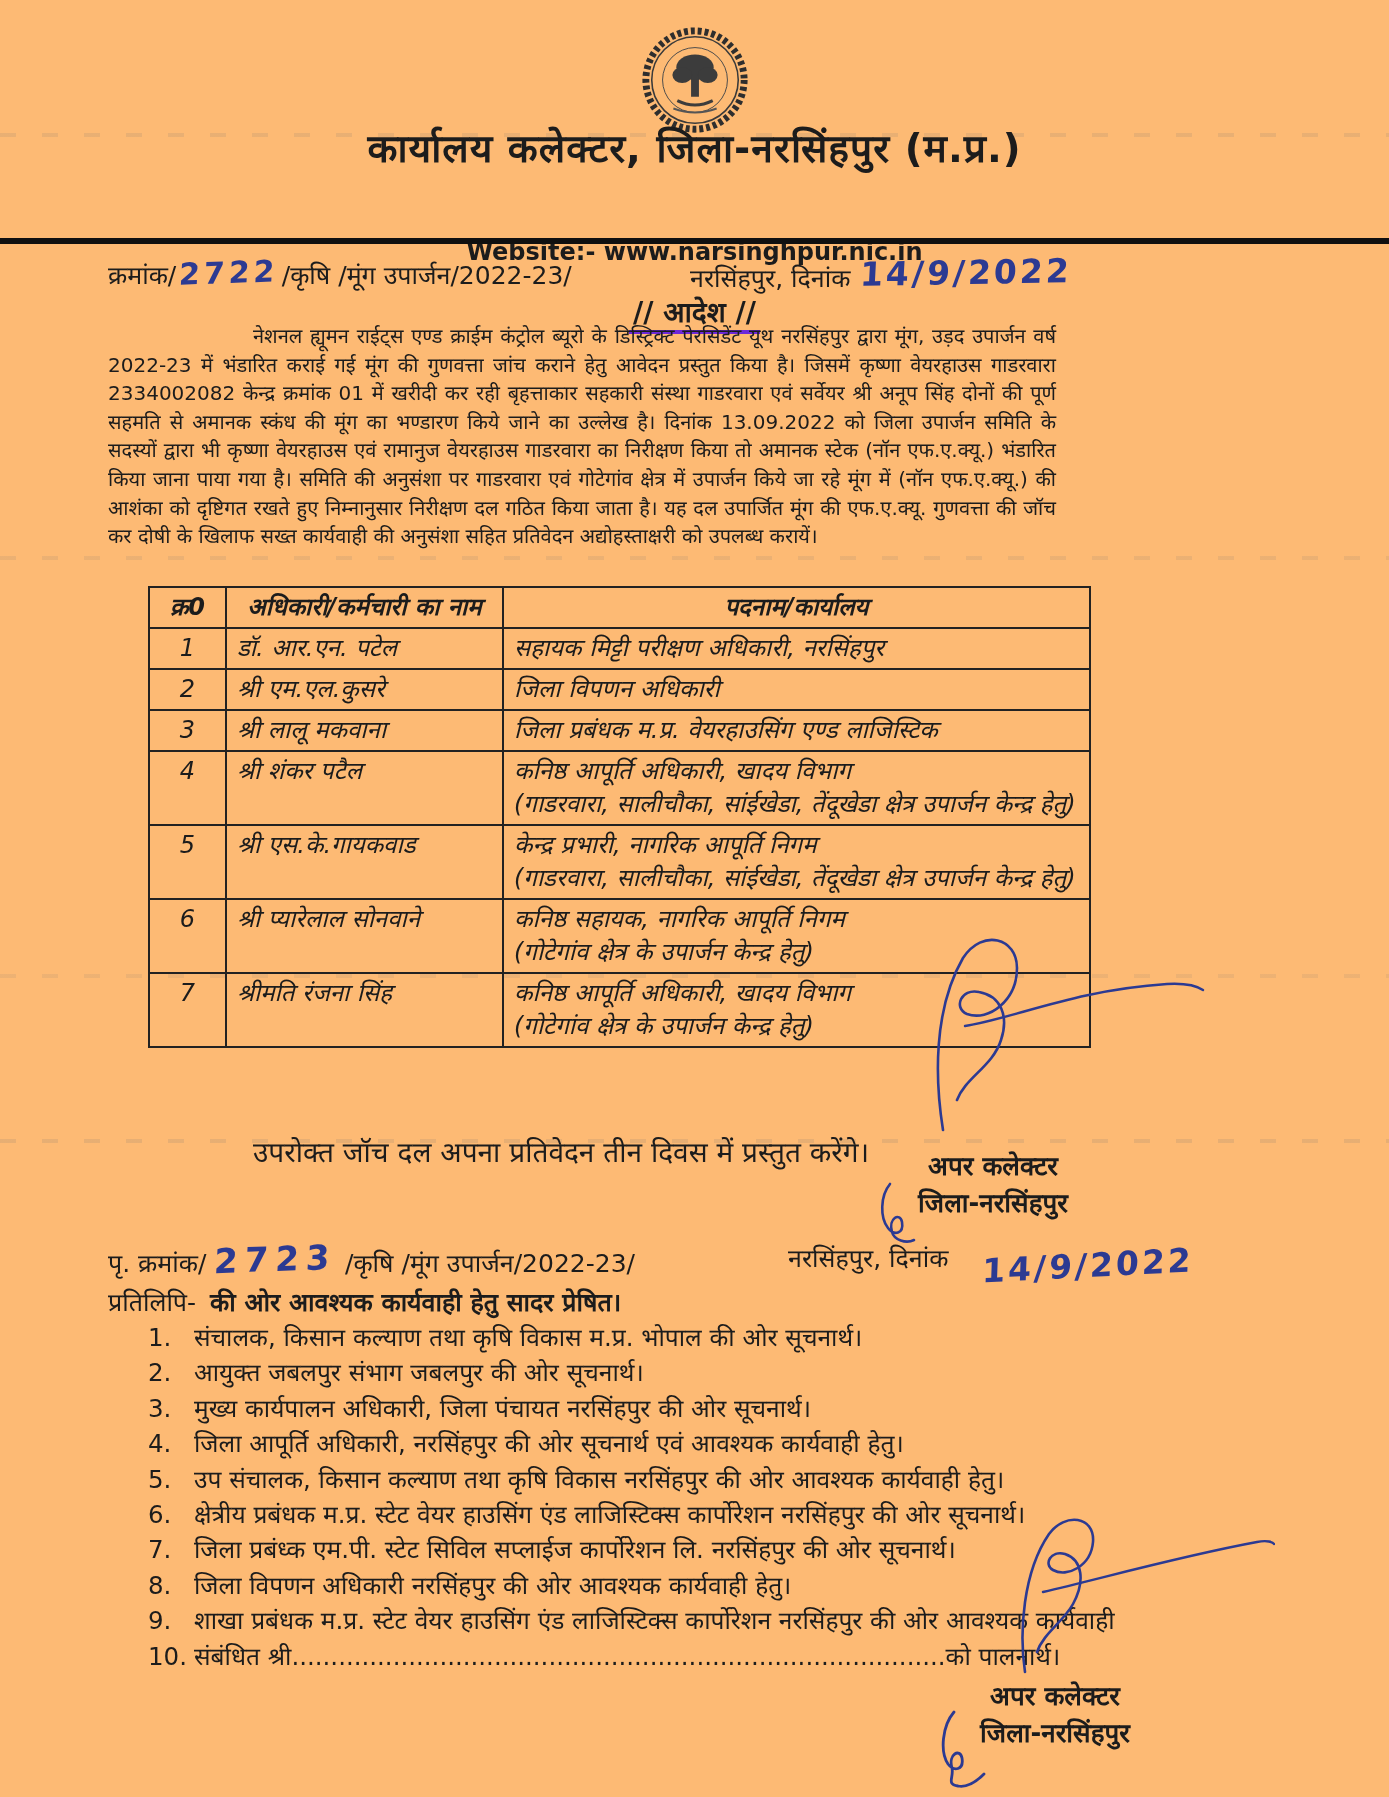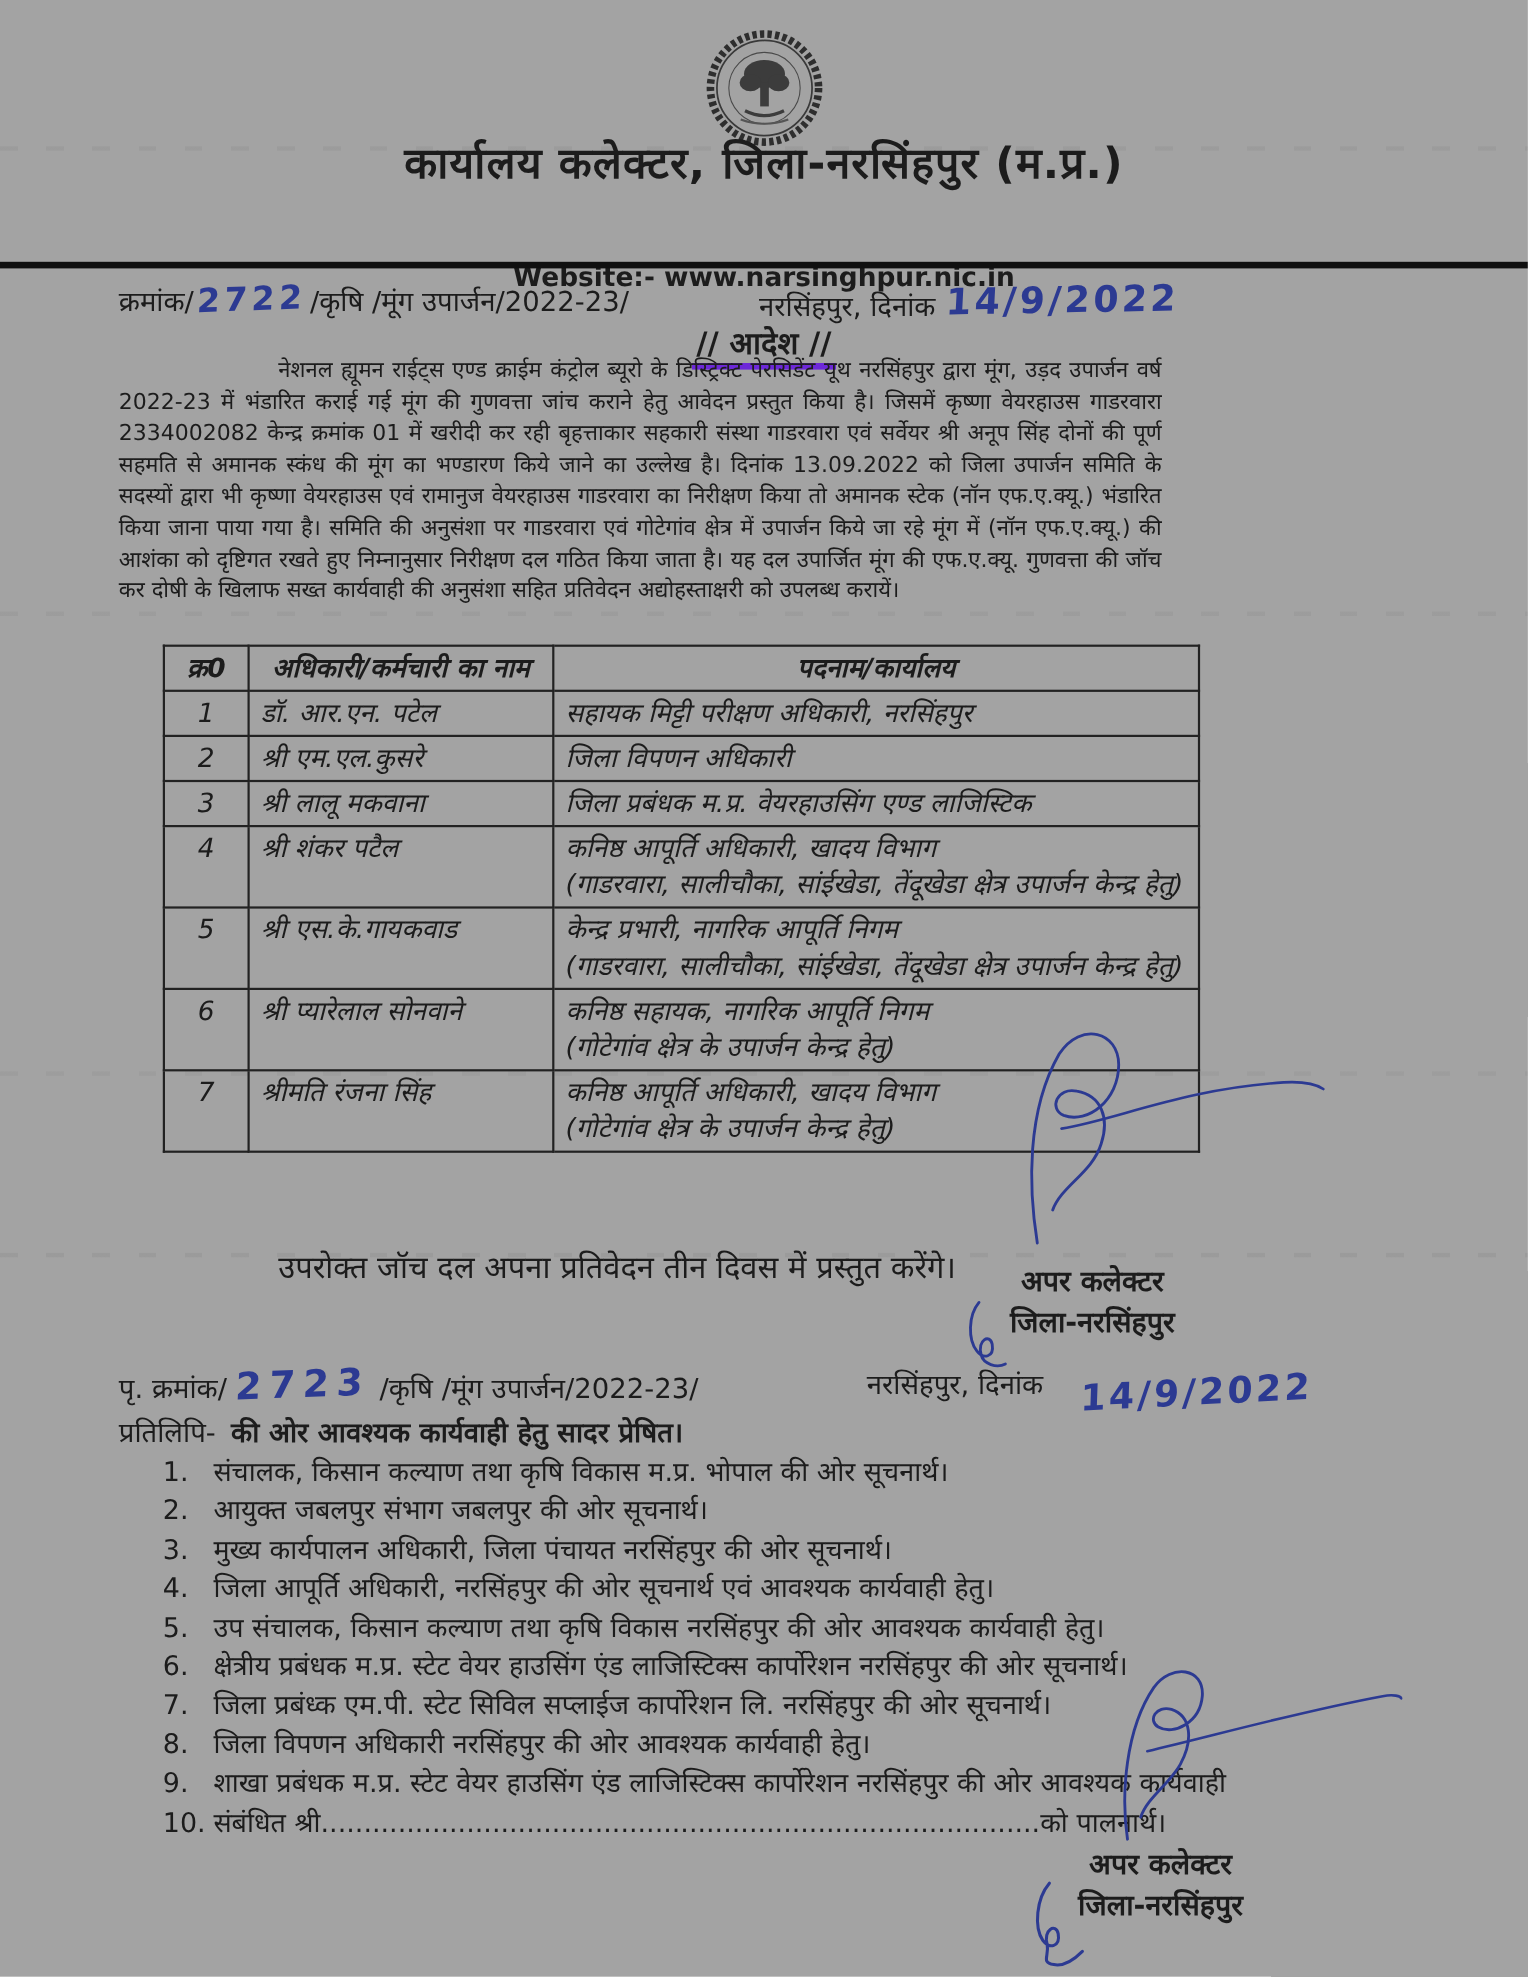--- a/index.html
+++ b/index.html
@@ -1,20 +1,20 @@
 <!DOCTYPE html>
 <html><head>
 <meta charset="utf-8">
 <style>
   html,body{margin:0;padding:0;background:#e8e8e8;}
   .page{
     position:relative;
     width:1389px;height:1797px;
     margin:0 auto;
-    background:#a3a3a3;
+    background:#fdba74;
     font-family:"DejaVu Sans", sans-serif;
     color:#1c1c1c;
     overflow:hidden;
   }
   
   .emblem{position:absolute;top:24px;left:50%;transform:translateX(-50%);}
   .title{position:absolute;top:120px;left:0;width:100%;text-align:center;
          font-size:39px;font-weight:bold;letter-spacing:1px;}
   .addr{position:absolute;top:178px;left:0;width:100%;text-align:center;
         font-size:26px;font-weight:bold;}
@@ -25,21 +25,21 @@
   
   .refline{position:absolute;top:256px;left:108px;font-size:25px;white-space:nowrap;}
   .refline-right{position:absolute;top:256px;left:690px;font-size:25px;white-space:nowrap;}
   .hand{color:#2c3a92;display:inline-block;font-weight:bold;}
   .hand-num{font-size:30px;letter-spacing:4px;transform:rotate(-2deg) skewX(-5deg);margin:0 3px;position:relative;top:-1px;}
   .hand-date{font-size:33px;letter-spacing:3px;transform:rotate(-1deg) skewX(-4deg);margin-left:10px;position:relative;top:-3px;}
   .hand-date-2{position:absolute;top:1246px;left:982px;font-size:33px;letter-spacing:3px;
                transform:rotate(-3deg) skewX(-5deg);color:#2c3a92;font-weight:bold;}
   
   .order-head{position:absolute;top:292px;left:0;width:100%;text-align:center;}
-  .order-head span{font-size:28px;font-weight:bold;border-bottom:6px solid #6d28d9;padding:0 4px 1px;}
+  .order-head span{font-size:28px;font-weight:bold;border-bottom:4px solid #6d28d9;padding:0 4px 1px;}
   
   .body-par{position:absolute;top:322px;left:108px;width:948px;
             font-size:20px;line-height:28.6px;text-align:justify;text-indent:145px;}
   
   table.gov{position:absolute;top:586px;left:148px;border-collapse:collapse;font-size:24px;}
   table.gov td,table.gov th{border:2px solid #222;padding:3px 10px;vertical-align:top;line-height:33px;font-style:italic;}
   table.gov th{font-weight:bold;text-align:center;}
   .col-sno{width:55px;text-align:center;}
   .col-name{width:255px;}
   .col-desg{width:565px;}

